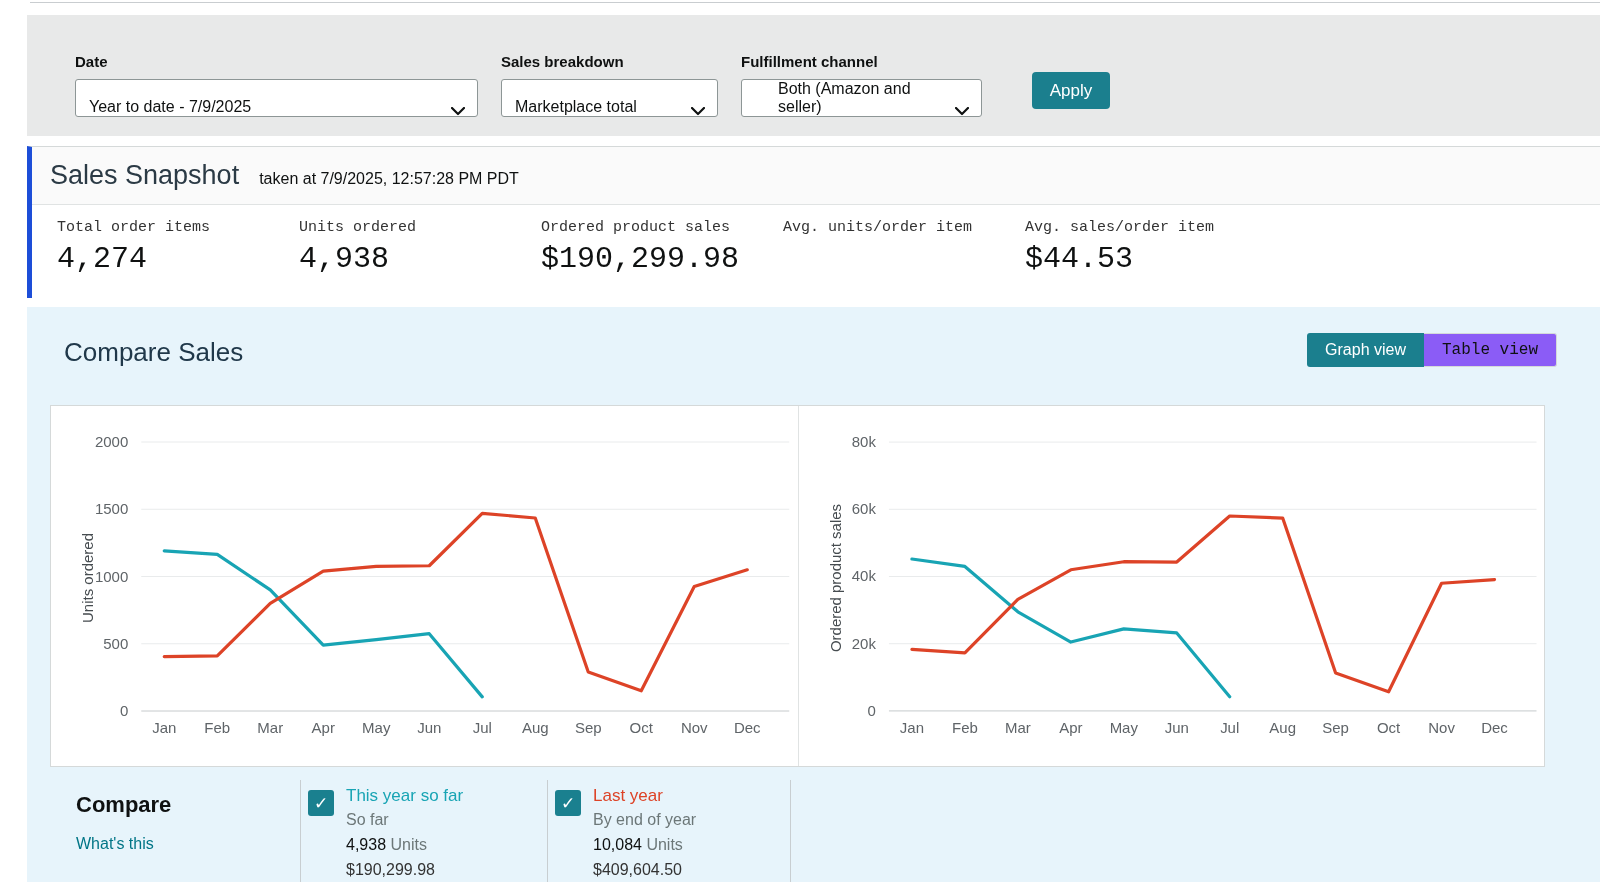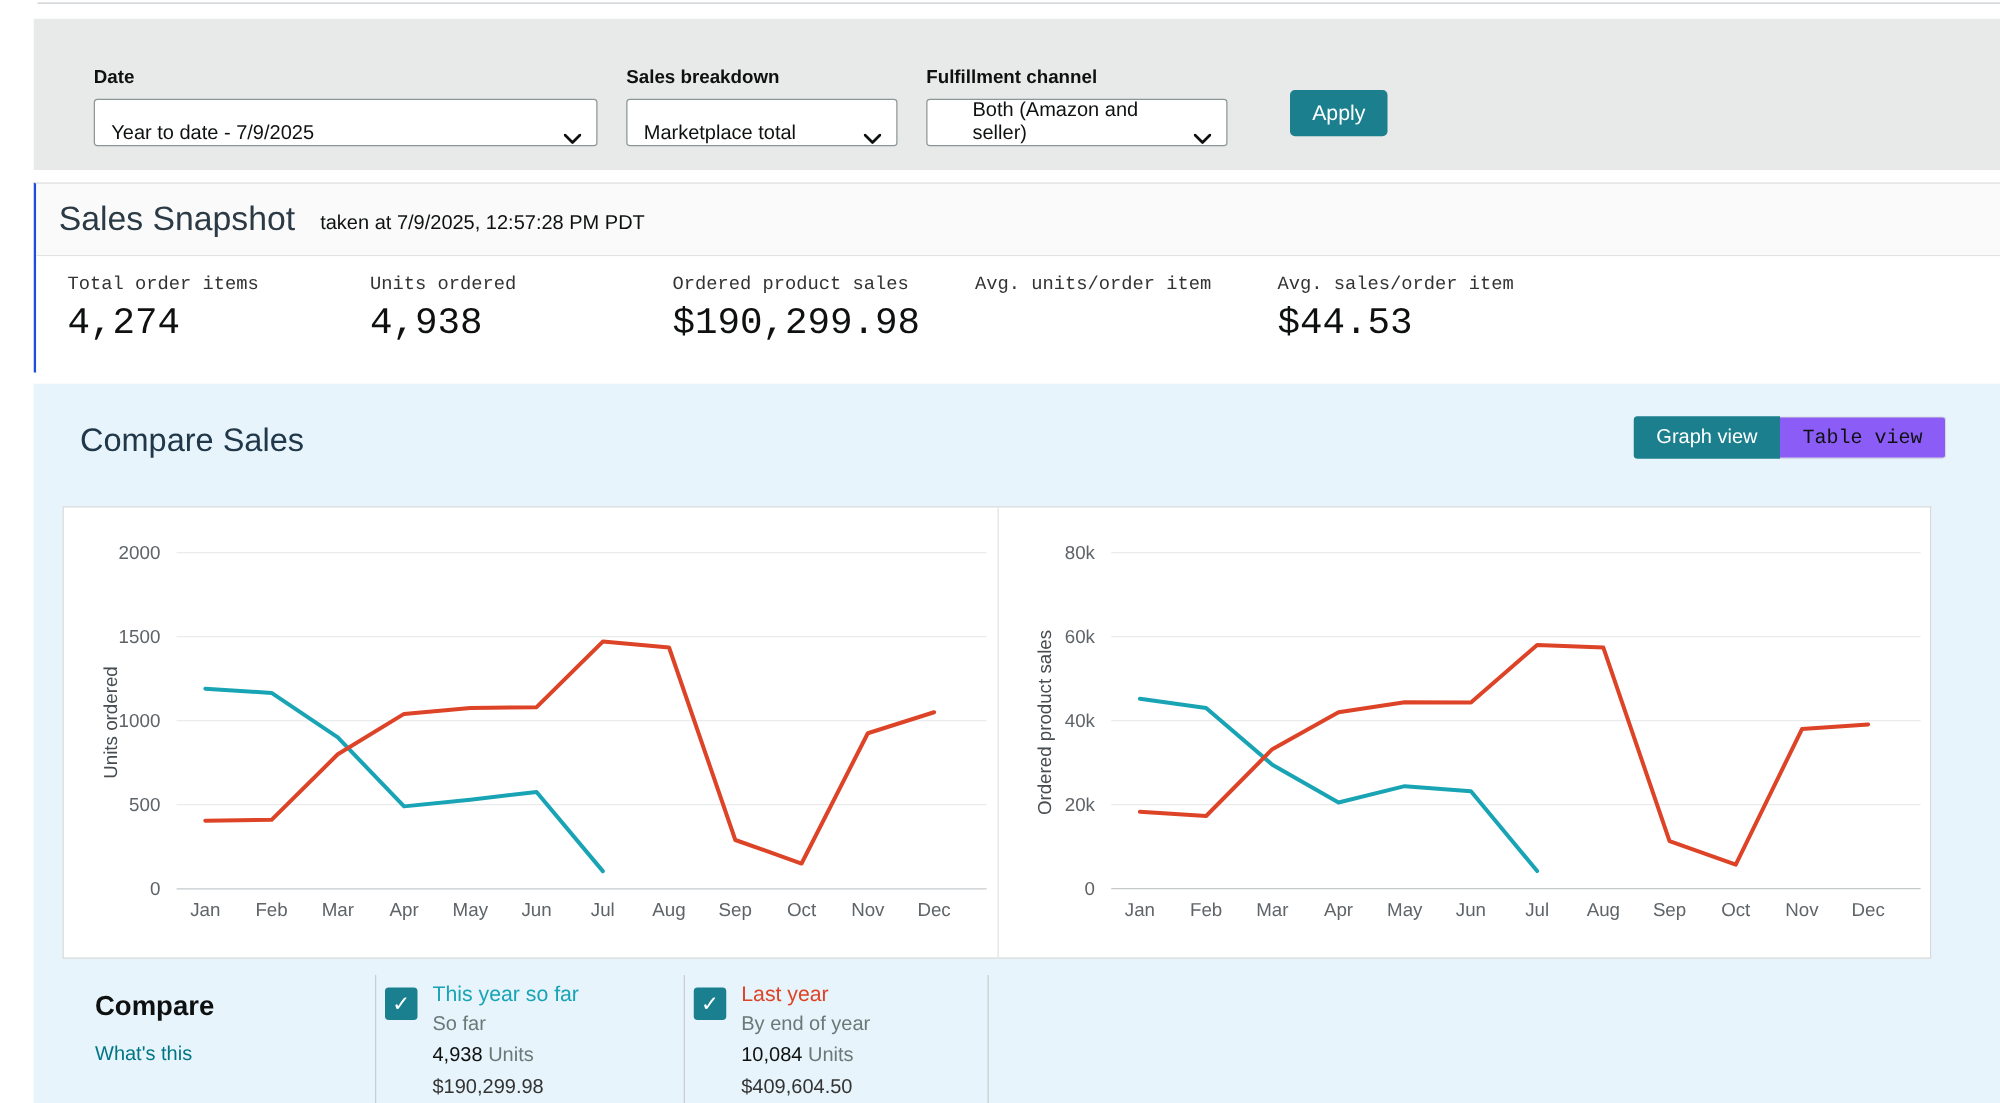--- a/index.html
+++ b/index.html
@@ -19,21 +19,21 @@
     display:flex; align-items:flex-end; justify-content:space-between; padding:0 12px 0 13px;
     font-size:16px; color:#0f1111; cursor:pointer; }
   .select .chev { margin-left:14px; display:flex; align-items:center; }
   .sel-date { width:403px; }
   .sel-breakdown { width:217px; }
   .sel-channel { width:241px;padding-left:36px; }
   .apply-btn { margin:31px 0 0 27px; background:#1b7f8e; color:#fff; border:none; border-radius:4px;
     height:37px; width:78px; font-size:17px; font-family:"Liberation Sans",sans-serif; cursor:pointer;text-align:center; }
 
   
-  .snapshot { margin-top:10px; border-top:1px solid #d5d9d9; border-left:2px solid #1d4ed8; }
+  .snapshot { margin-top:10px; border-top:1px solid #d5d9d9; border-left:5px solid #1d4ed8; }
   .snapshot-head { background:#fafafa; border-bottom:1px solid #e0e3e3; height:58px;
     display:flex; align-items:center; padding-left:18px; }
   .snapshot-title { font-size:27px; color:#2b3a45; }
   .snapshot-taken { font-size:16px; color:#0f1111; margin-left:20px; padding-top:6px; }
   .metrics { display:flex; background:#fff; padding:14px 0 22px 25px; }
   .metric { width:242px;font-family:Liberation Mono, monospace; }
   .metric-label { font-size:15px; color:#333; margin-bottom:6px; }
   .metric-value { font-size:30px; color:#0f1111; }
 
   

